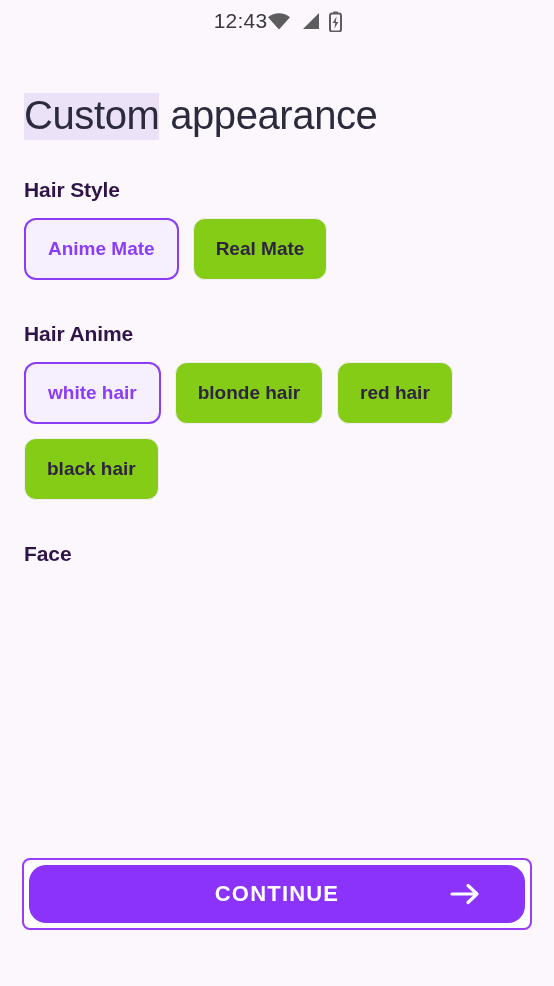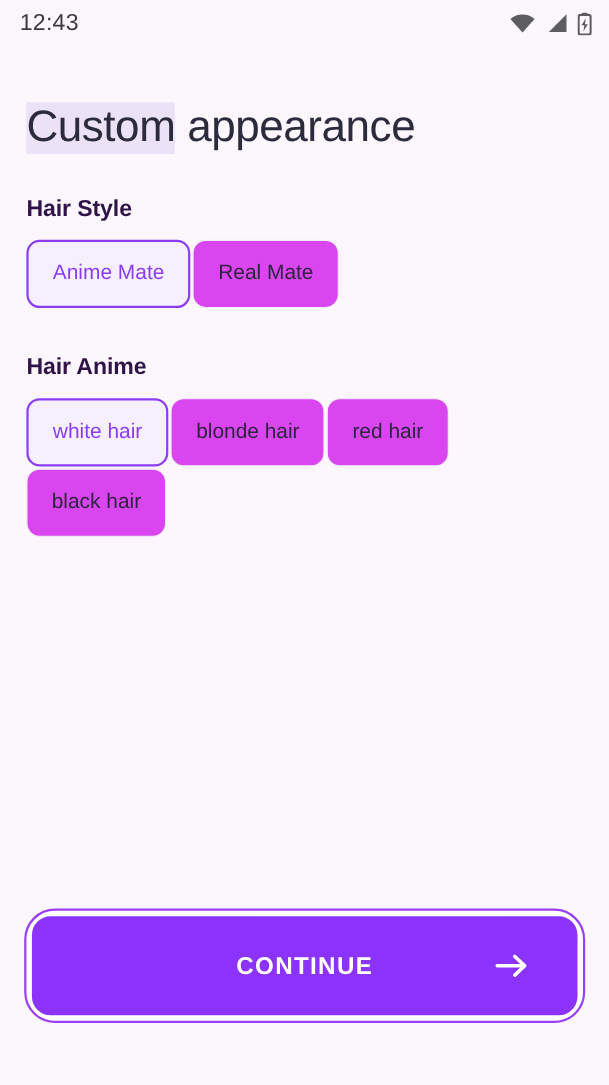--- a/index.html
+++ b/index.html
@@ -15,21 +15,21 @@
     font-family: "Liberation Sans", sans-serif;
     -webkit-font-smoothing: antialiased;
     position: relative;
   }
 
   
   .status-bar {
     height: 42px;
     display: flex;
     align-items: center;
-    justify-content: space-between;
+    justify-content: center;
     padding: 0 16px 0 18px;
   }
   .status-time {
     font-size: 21px;
     color: #3a3a3c;
     letter-spacing: 0.2px;
   }
   .status-icons {
     display: flex;
     align-items: center;
@@ -70,51 +70,52 @@
     font-size: 21px;
     font-weight: bold;
     color: #311447;
     letter-spacing: -0.1px;
     margin-bottom: 16px;
   }
 
   .chip-row {
     display: flex;
     flex-wrap: wrap;
-    gap: 2px;
+    gap: 14px;
+    font-weight: bold;
   }
 
   .chip {
     height: 62px;
     padding: 0 22px;
     display: inline-flex;
     align-items: center;
     justify-content: center;
     border-radius: 12px;
     font-size: 19px;
-    background: #d946ef;
+    background: #84cc16;
     border: 1.5px solid #f1ecf6;
     color: #2e2440;
     white-space: nowrap;
   }
   .chip.selected {
     background: #f6f0fe;
     border: 2px solid #8b3df5;
     color: #8b3df5;
   }
 
   
   .cta-wrap {
     position: absolute;
     left: 22px;
     right: 22px;
     bottom: 56px;
-    height: 104px;
+    height: 72px;
     border: 2px solid #9a3df7;
-    border-radius: 28px;
+    border-radius: 8px;
     background: #ffffff;
     padding: 5px;
   }
   .cta-button {
     width: 100%;
     height: 100%;
     border: none;
     border-radius: 17px;
     background: #8b33fb;
     color: #ffffff;
@@ -178,20 +179,23 @@
     <div class="section-title">Hair Anime</div>
     <div class="chip-row">
       <div class="chip selected">white hair</div>
       <div class="chip">blonde hair</div>
       <div class="chip">red hair</div>
       <div class="chip">black hair</div>
     </div>
   </div>
 
 
+  <div class="section">
+    <div class="section-title">Face</div>
+  </div>
 
 </div>
 
 <div class="cta-wrap">
   <button class="cta-button">
     <span>CONTINUE</span>
     <span class="cta-arrow">
       <svg width="34" height="24" viewBox="0 0 34 24">
         <path d="M3 12 H28 M19 3.5 L28 12 L19 20.5" fill="none" stroke="#ffffff" stroke-width="3.2" stroke-linecap="round" stroke-linejoin="round"></path>
       </svg>

